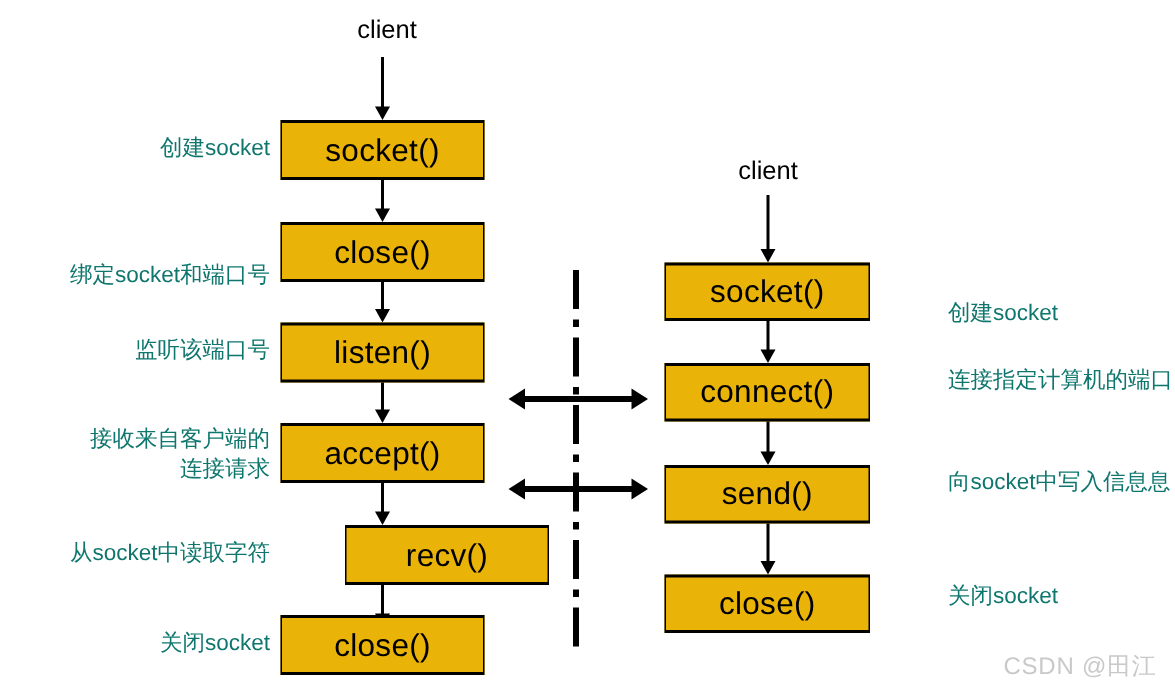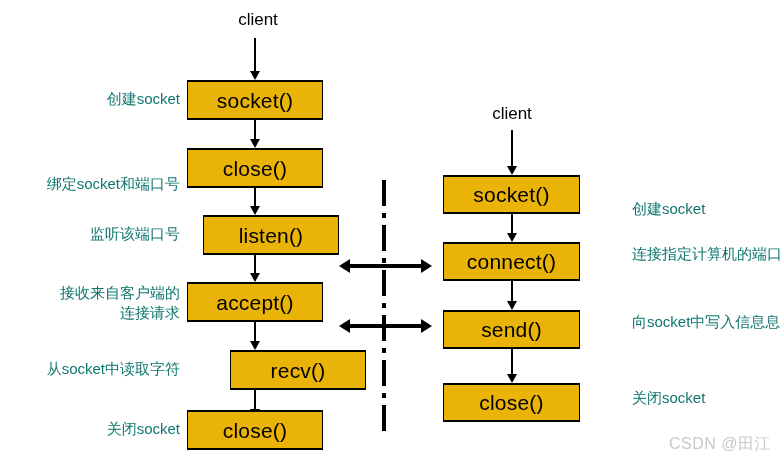--- a/index.html
+++ b/index.html
@@ -142,21 +142,21 @@
 
   <div class="side-label left" style="top:89px;">创建socket</div>
   <div class="proc-box server-box" style="top:80px;">socket()</div>
   <div class="flow-arrow" style="left:254px; top:120px; height:20px;"></div>
 
   <div class="side-label left" style="top:174px;">绑定socket和端口号</div>
   <div class="proc-box server-box" style="top:148px;">close()</div>
   <div class="flow-arrow" style="left:254px; top:188px; height:19px;"></div>
 
   <div class="side-label left" style="top:224px;">监听该端口号</div>
-  <div class="proc-box server-box" style="top:215px;margin-left:16px;">listen()</div>
+  <div class="proc-box server-box" style="top:215px;">listen()</div>
   <div class="flow-arrow" style="left:254px; top:255px; height:19px;"></div>
 
   <div class="side-label left" style="top:283px;"><span style="white-space:pre-line;">接收来自客户端的
 连接请求</span></div>
   <div class="proc-box server-box" style="top:282px;">accept()</div>
   <div class="flow-arrow" style="left:254px; top:322px; height:20px;"></div>
 
   <div class="side-label left" style="top:359px;">从socket中读取字符</div>
   <div class="proc-box server-box" style="top:350px;margin-left:43px;">recv()</div>
   <div class="flow-arrow" style="left:254px; top:390px; height:20px;"></div>

